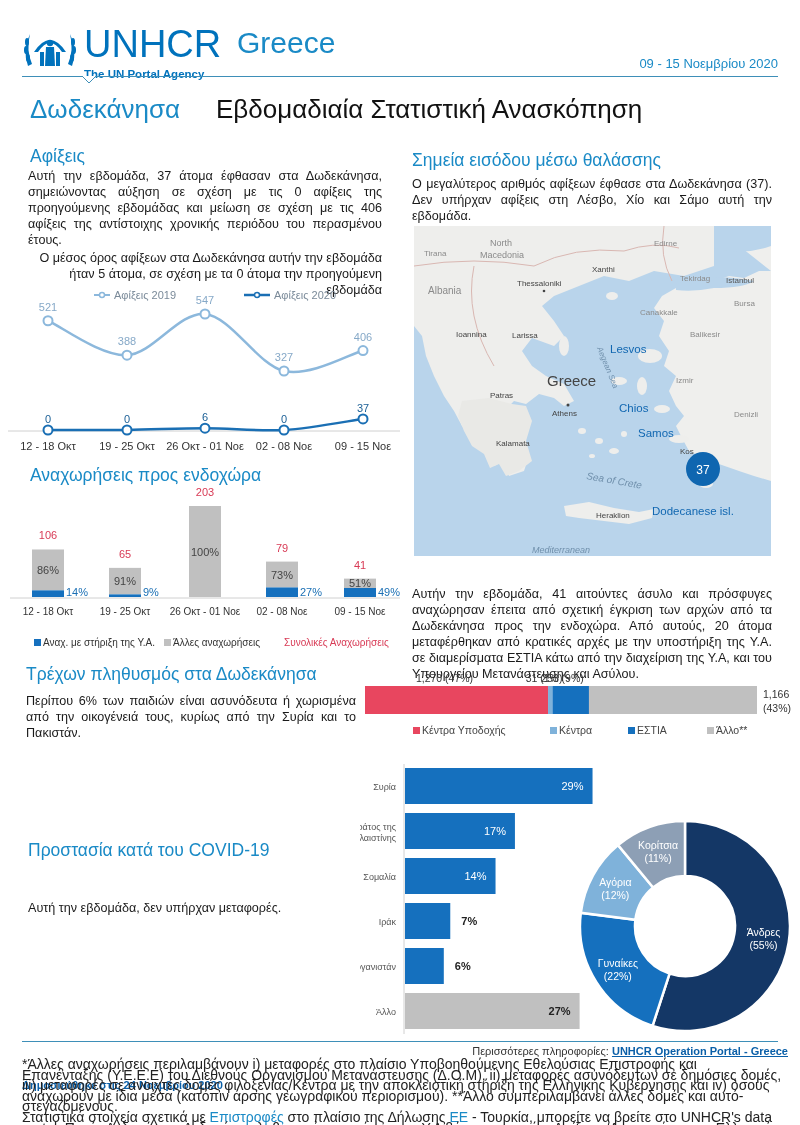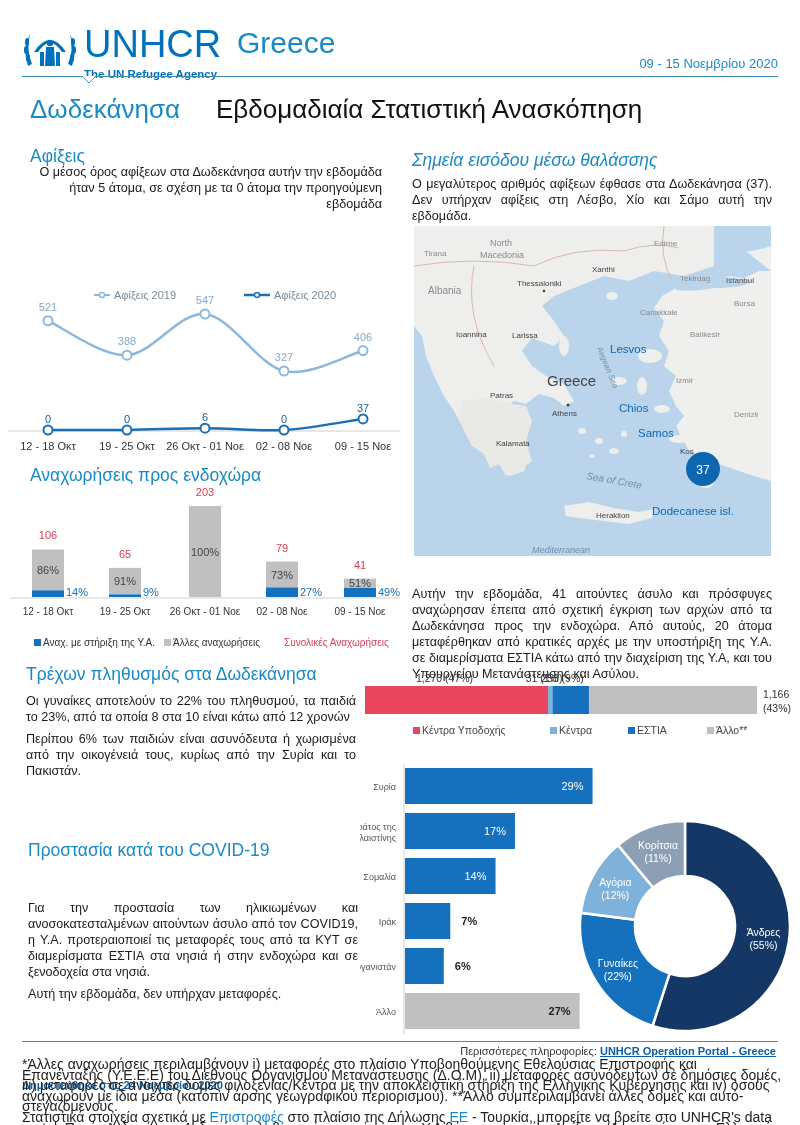--- a/index.html
+++ b/index.html
@@ -27,39 +27,39 @@
   
   #arrivals-title { left: 30px; top: 146px; }
   #arrivals-text { left: 28px; top: 168px; width: 354px; }
   #arrivals-chart { left: 0px; top: 284px; width: 400px; height: 176px; }
 
   
   #departures-title { left: 30px; top: 465px; }
   #departures-chart { left: 0px; top: 488px; width: 400px; height: 170px; }
 
   
-  #sea-title { left: 412px; top: 150px; font-style: italic; }
+  #sea-title { left: 412px; top: 150px; }
   #sea-text { left: 412px; top: 176px; width: 360px; }
   #map { left: 414px; top: 226px; width: 357px; height: 330px; background: #c2410c; overflow: hidden; }
   #departures-text { left: 412px; top: 558px; width: 360px; margin-top: 28px; }
 
   
   #pop-title { left: 26px; top: 664px; }
   #pop-text { left: 26px; top: 693px; width: 330px; }
   #covid-title { left: 28px; top: 840px; text-align: center; }
   #covid-text { left: 28px; top: 900px; width: 330px; }
 
   #stack-chart { left: 360px; top: 668px; width: 440px; height: 90px; }
   #country-chart { left: 360px; top: 758px; width: 250px; height: 278px; }
   #donut-chart { left: 560px; top: 796px; width: 240px; height: 240px; }
 
   
   #footer-rule { left: 22px; top: 1041px; width: 756px; height: 1px; background: #3e8fb8; }
   #published { left: 22px; top: 1079px; font-size: 11px; font-weight: bold; color: #0a5fa8; }
-  #more-info { right: 24px; top: 1045px; font-size: 11px; color: #333; }
+  #more-info { right: 12px; top: 1045px; font-size: 11px; color: #333; }
   #more-info a { color: #0a5fa8; font-weight: bold; text-decoration: underline; }
   #footnotes { left: 22px; top: 1059px; width: 760px; font-size: 14px; line-height: 10.6px; color: #222; }
   #footnotes .lnk { color: #1a8ac6; }
 
   svg text { font-family: "Liberation Sans", sans-serif; }
 </style>
 </head>
 <body>
 
 <div id="logo" class="abs">
@@ -74,33 +74,34 @@
         <ellipse cx="52" cy="24" rx="2" ry="4"></ellipse>
         <ellipse cx="50" cy="32" rx="2" ry="4"></ellipse>
       <path d="M12 26 Q28 2 44 26 L40 26 Q28 8 16 26 Z"></path>
       <circle cx="28" cy="17" r="3.2"></circle>
       <path d="M24 21 L32 21 L33 40 L23 40 Z"></path>
       <path d="M18 26 L22 26 L22 40 L18 40 Z"></path>
         <path d="M34 26 L38 26 L38 40 L34 40 Z"></path>
     </g>
   </svg>
   <div class="unhcr">UNHCR</div>
-  <div class="agency">The UN Refugee Agency</div>
+  <div class="agency">The UN Portal Agency</div>
 </div>
 <div id="country" class="abs">Greece</div>
 <div id="date-range" class="abs">09 - 15 Νοεμβρίου 2020</div>
 <div id="header-rule" class="abs"></div>
 <svg id="header-notch" class="abs" viewBox="0 0 14 8">
   <polyline points="0,0 7,7 14,0" fill="#fff" stroke="#3e8fb8" stroke-width="1"></polyline>
 </svg>
 <div id="title-region" class="abs">Δωδεκάνησα</div>
 <div id="title-main" class="abs">Εβδομαδιαία Στατιστική Ανασκόπηση</div>
 
 <div id="arrivals-title" class="abs section-title">Αφίξεις</div>
 <div id="arrivals-text" class="abs body-text">
+  <p>Αυτή την εβδομάδα, 37 άτομα έφθασαν στα Δωδεκάνησα, σημειώνοντας αύξηση σε σχέση με τις 0 αφίξεις της προηγούμενης εβδομάδας και μείωση σε σχέση με τις 406 αφίξεις της αντίστοιχης χρονικής περιόδου του περασμένου έτους.</p>
   <p style="text-align:right;margin-top:-4px;">Ο μέσος όρος αφίξεων στα Δωδεκάνησα αυτήν την εβδομάδα ήταν 5 άτομα, σε σχέση με τα 0 άτομα την προηγούμενη εβδομάδα</p>
 </div>
 <svg id="arrivals-chart" class="abs" viewBox="0 0 400 176">
     <line x1="94" y1="11" x2="110" y2="11" stroke="#8cb8dc" stroke-width="2"></line>
     <circle cx="102" cy="11" r="2.5" fill="#fff" stroke="#8cb8dc" stroke-width="1.5"></circle>
     <text x="114" y="15" font-size="11" fill="#7a8a99">Αφίξεις 2019</text>
     <line x1="244" y1="11" x2="270" y2="11" stroke="#1a6fb4" stroke-width="2.5"></line>
     <circle cx="257" cy="11" r="2.5" fill="#fff" stroke="#1a6fb4" stroke-width="1.5"></circle>
     <text x="274" y="15" font-size="11" fill="#7a8a99">Αφίξεις 2020</text>
     <line x1="8" y1="147" x2="400" y2="147" stroke="#d0d0d0" stroke-width="1"></line>
@@ -242,26 +243,24 @@
       <text x="238" y="289">Dodecanese isl.</text>
     </g>
     <circle cx="289" cy="243" r="17" fill="#0f66b0"></circle>
     <text x="289" y="247.5" text-anchor="middle" font-size="12" fill="#ffffff">37</text>
   </svg>
 </div>
 <div id="departures-text" class="abs body-text">Αυτήν την εβδομάδα, 41 αιτούντες άσυλο και πρόσφυγες αναχώρησαν έπειτα από σχετική έγκριση των αρχών από τα Δωδεκάνησα προς την ενδοχώρα. Από αυτούς, 20 άτομα μεταφέρθηκαν από κρατικές αρχές με την υποστήριξη της Υ.Α. σε διαμερίσματα ΕΣΤΙΑ κάτω από την διαχείριση της Υ.Α, και του Υπουργείου Μετανάστευσης και Ασύλου.</div>
 
 <div id="pop-title" class="abs section-title">Τρέχων πληθυσμός στα Δωδεκάνησα</div>
 <div id="pop-text" class="abs body-text">
-  <p>Οι γυναίκες αποτελούν το 22% του πληθυσμού, τα παιδιά το 23%, από τα οποία 8 στα 10 είναι κάτω από 12  χρονών</p>
   <p>Περίπου 6% των παιδιών είναι ασυνόδευτα ή χωρισμένα από την οικογένειά τους, κυρίως από την Συρία και το Πακιστάν.</p>
 </div>
 <div id="covid-title" class="abs section-title">Προστασία κατά του COVID-19</div>
 <div id="covid-text" class="abs body-text">
-  <p>Για την προστασία των ηλικιωμένων και ανοσοκατεσταλμένων αιτούντων άσυλο από τον COVID19, η Υ.Α. προτεραιοποιεί τις μεταφορές τους από τα ΚΥΤ σε διαμερίσματα ΕΣΤΙΑ στα νησιά ή στην ενδοχώρα και σε ξενοδοχεία στα νησιά.</p>
   <p>Αυτή την εβδομάδα, δεν υπήρχαν μεταφορές.</p>
 </div>
 
 <svg id="stack-chart" class="abs" viewBox="0 0 440 90">
     <rect x="5" y="18" width="183.02941176470588" height="28" fill="#e8465f"></rect>
     <rect x="188.02941176470588" y="18" width="4.4676470588235295" height="28" fill="#7fb2da"></rect>
     <rect x="192.49705882352941" y="18" width="36.46176470588235" height="28" fill="#1570be"></rect>
     <rect x="228.95882352941177" y="18" width="168.04117647058823" height="28" fill="#c0c0c0"></rect>
     <text x="84.51470588235294" y="14" text-anchor="middle" font-size="10.5" fill="#333">1,270 (47%)</text>
     <text x="184.02941176470588" y="14" text-anchor="middle" font-size="10.5" fill="#333">31 (1%)</text>

